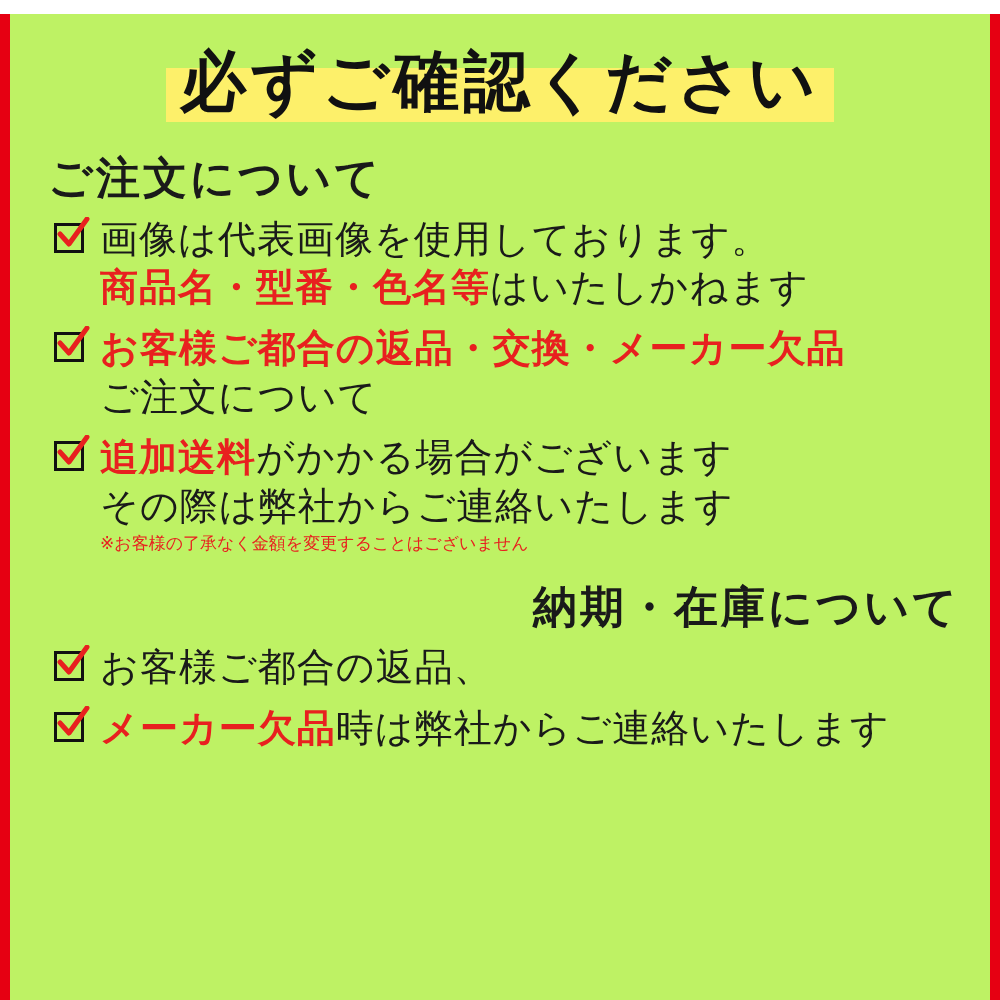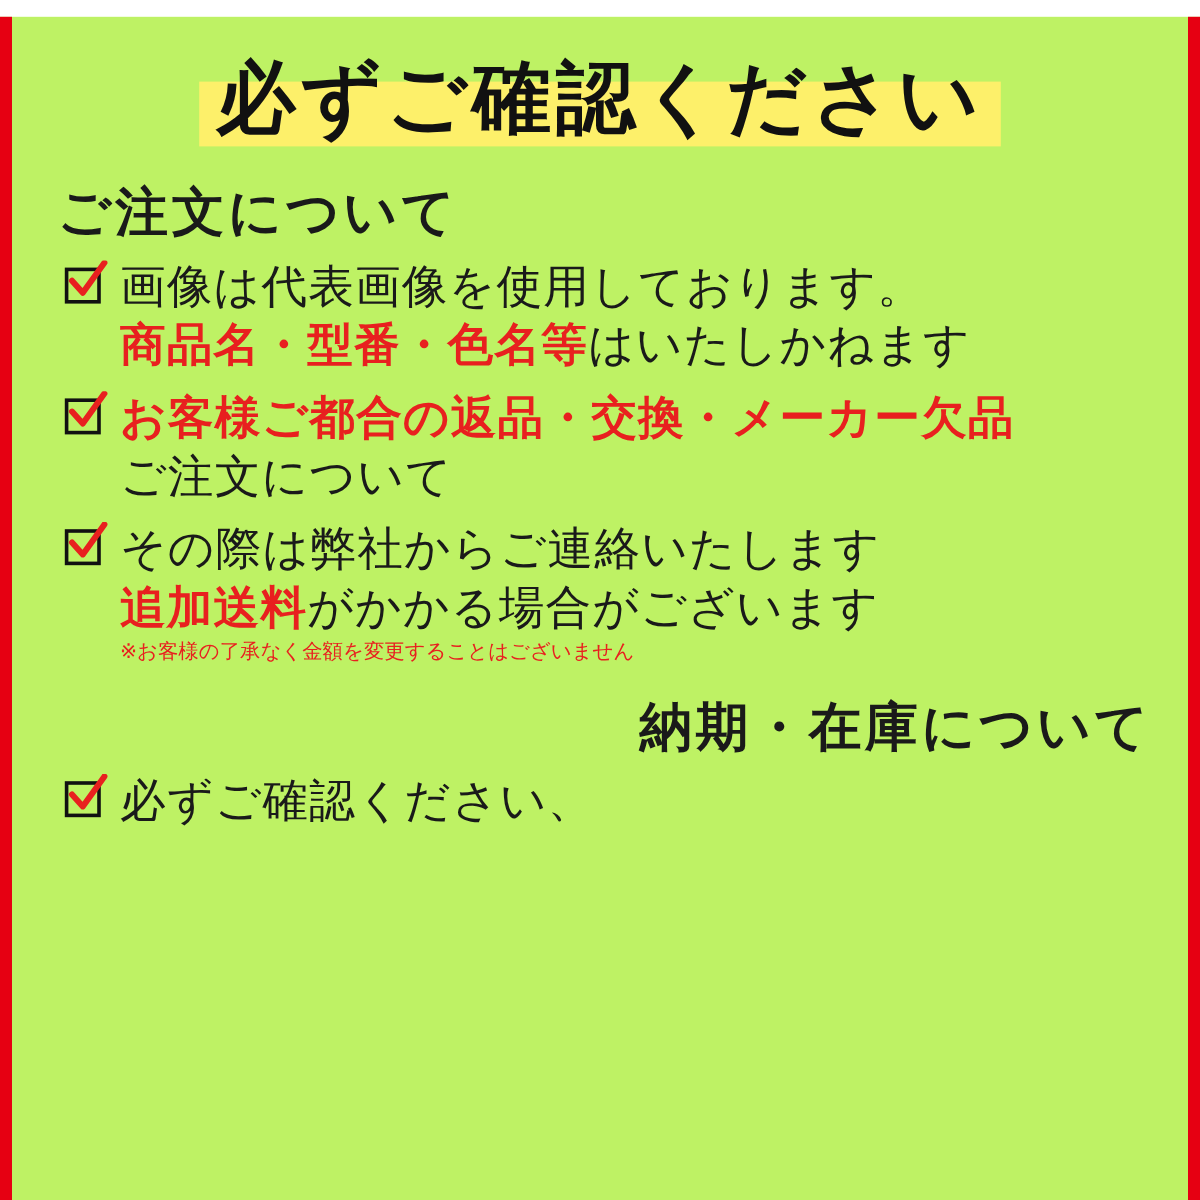--- a/index.html
+++ b/index.html
@@ -176,35 +176,46 @@
     </div>
 
     <div class="item">
       <span class="check">
         <span class="box"></span>
         <svg class="tick" viewBox="0 0 34 34" aria-hidden="true">
           <path d="M4 17 L13 27 L31 2" fill="none" stroke="#e8201f" stroke-width="5" stroke-linecap="round" stroke-linejoin="round"></path>
         </svg>
       </span>
       <span class="lines">
+        <div class="line"><span class="red">追加送料</span><span>がかかる場合がございます</span></div>
         <div class="line">その際は弊社からご連絡いたします</div>
-        <div class="line"><span class="red">追加送料</span><span>がかかる場合がございます</span></div>
         <div class="note">※お客様の了承なく金額を変更することはございません</div>
       </span>
     </div>
 
     <div class="section-head second">納期・在庫について</div>
 
     <div class="item">
       <span class="check">
         <span class="box"></span>
         <svg class="tick" viewBox="0 0 34 34" aria-hidden="true">
           <path d="M4 17 L13 27 L31 2" fill="none" stroke="#e8201f" stroke-width="5" stroke-linecap="round" stroke-linejoin="round"></path>
         </svg>
       </span>
       <span class="lines">
-        <div class="line">必ずご確認ください、</div>
-      </span>
-    </div>
-
+        <div class="line">お客様ご都合の返品、</div>
+      </span>
+    </div>
+
+    <div class="item">
+      <span class="check">
+        <span class="box"></span>
+        <svg class="tick" viewBox="0 0 34 34" aria-hidden="true">
+          <path d="M4 17 L13 27 L31 2" fill="none" stroke="#e8201f" stroke-width="5" stroke-linecap="round" stroke-linejoin="round"></path>
+        </svg>
+      </span>
+      <span class="lines">
+        <div class="line"><span class="red">メーカー欠品</span><span>時は弊社からご連絡いたします</span></div>
+      </span>
+    </div>
 
   </div>
 </div>
 
 </body></html>

